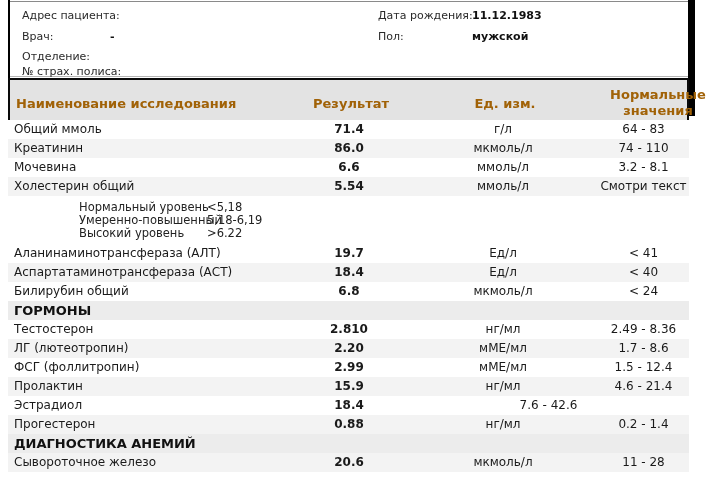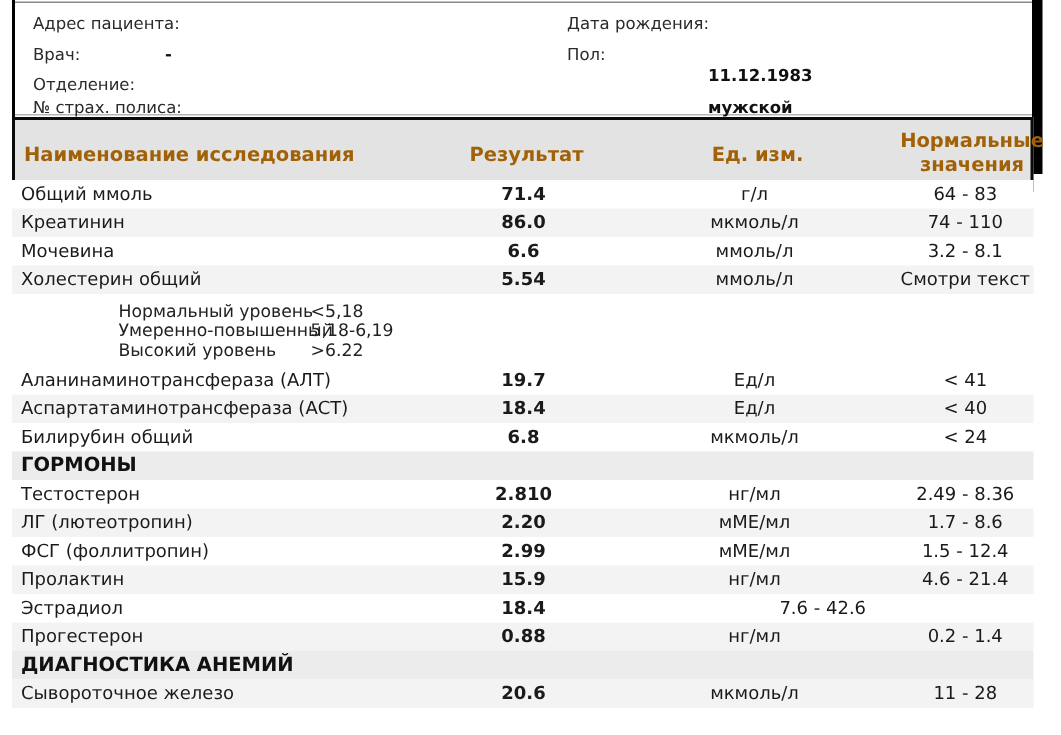--- a/index.html
+++ b/index.html
@@ -26,35 +26,35 @@
     background:#fff;
     font-size:11px; color:#2a2a2a;
   }
   .info-field { position:absolute; white-space:nowrap; }
   .info-label { color:#2a2a2a; }
   .info-value { font-weight:bold; color:#111; }
   .f-left-label { left:12px; }
   .f-right-label { left:368px; }
   .f-row1 { top:7px; } .f-row2 { top:28px; } .f-row3 { top:48px; } .f-row4 { top:63px; }
   .v-doctor { left:100px; }
-  .v-right  { left:462px;margin-top:35px; }
+  .v-right  { left:462px; }
 
   
   .thead {
     position:absolute; left:8px; top:78px; width:681px; height:50px;
     background:#e3e3e3;
     border:2px solid #0a0a0a;
     display:flex; align-items:center;
     font-weight:bold; font-size:13px; color:#a16207;
   }
   .col-name   { flex:0 0 282px; padding-left:6px; text-align:left; }
   .col-result { flex:0 0 118px; text-align:center; }
   .col-unit   { flex:0 0 190px; text-align:center; }
   .col-norm   { flex:1; text-align:center; display:flex; justify-content:center; }
-  .thead .col-norm span { display:inline-block; width:96px; line-height:1.2; text-align:center; }
+  .thead .col-norm span { display:inline-block; width:96px; line-height:1.2; text-align:center;margin-left:10px; }
 
   
   .tbody { position:absolute; left:8px; top:120px; width:681px; }
   .trow {
     display:flex; align-items:center;
     height:19px; line-height:19px;
     font-size:12px;
     background:#fff;
   }
   .trow.shaded { background:#f3f3f3; }

